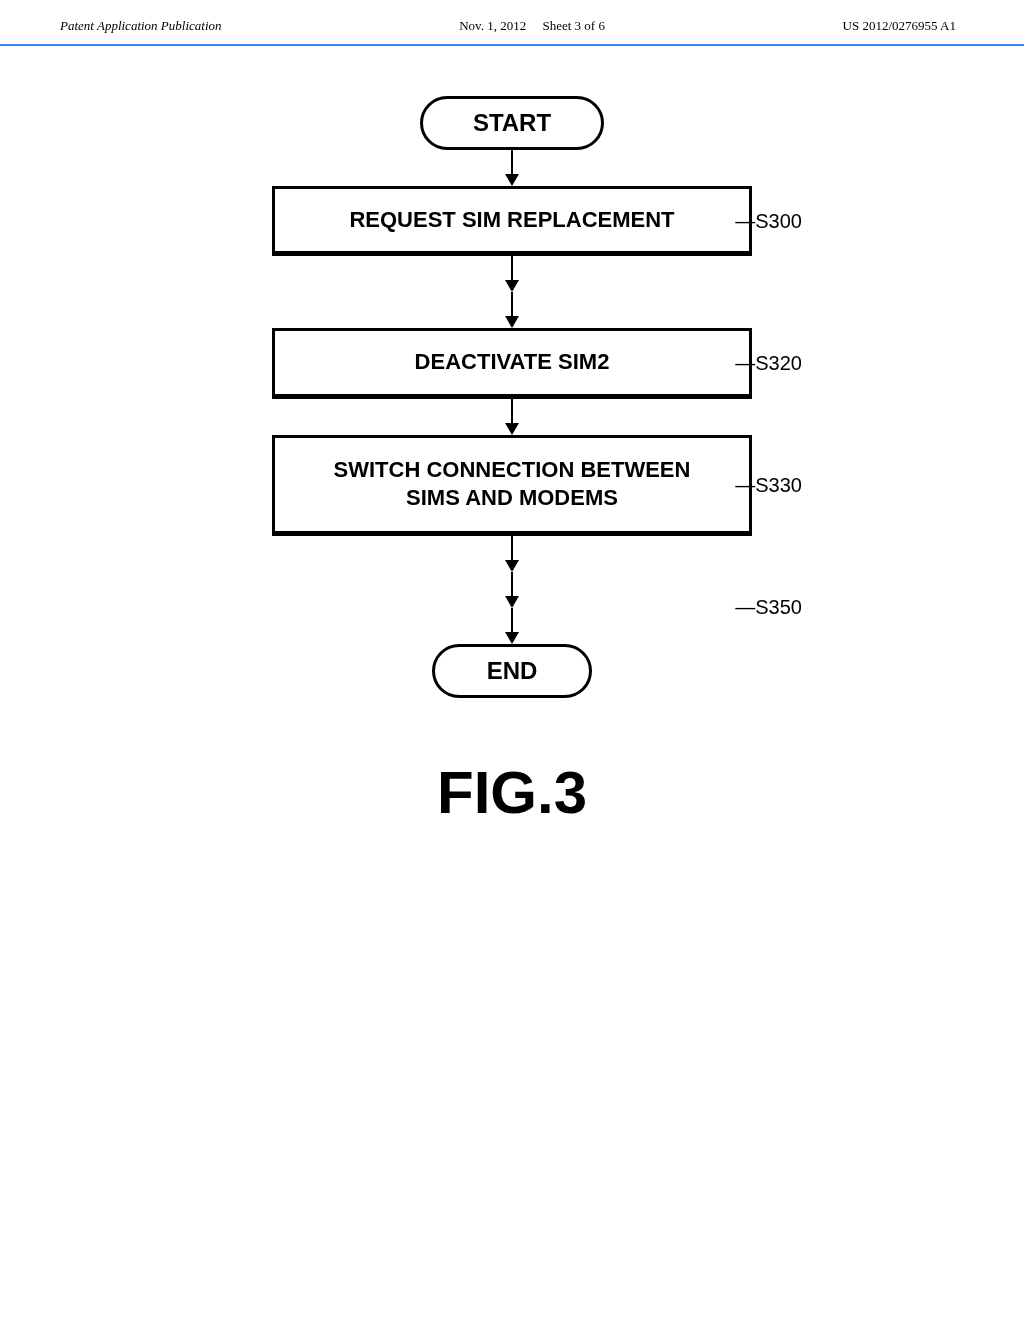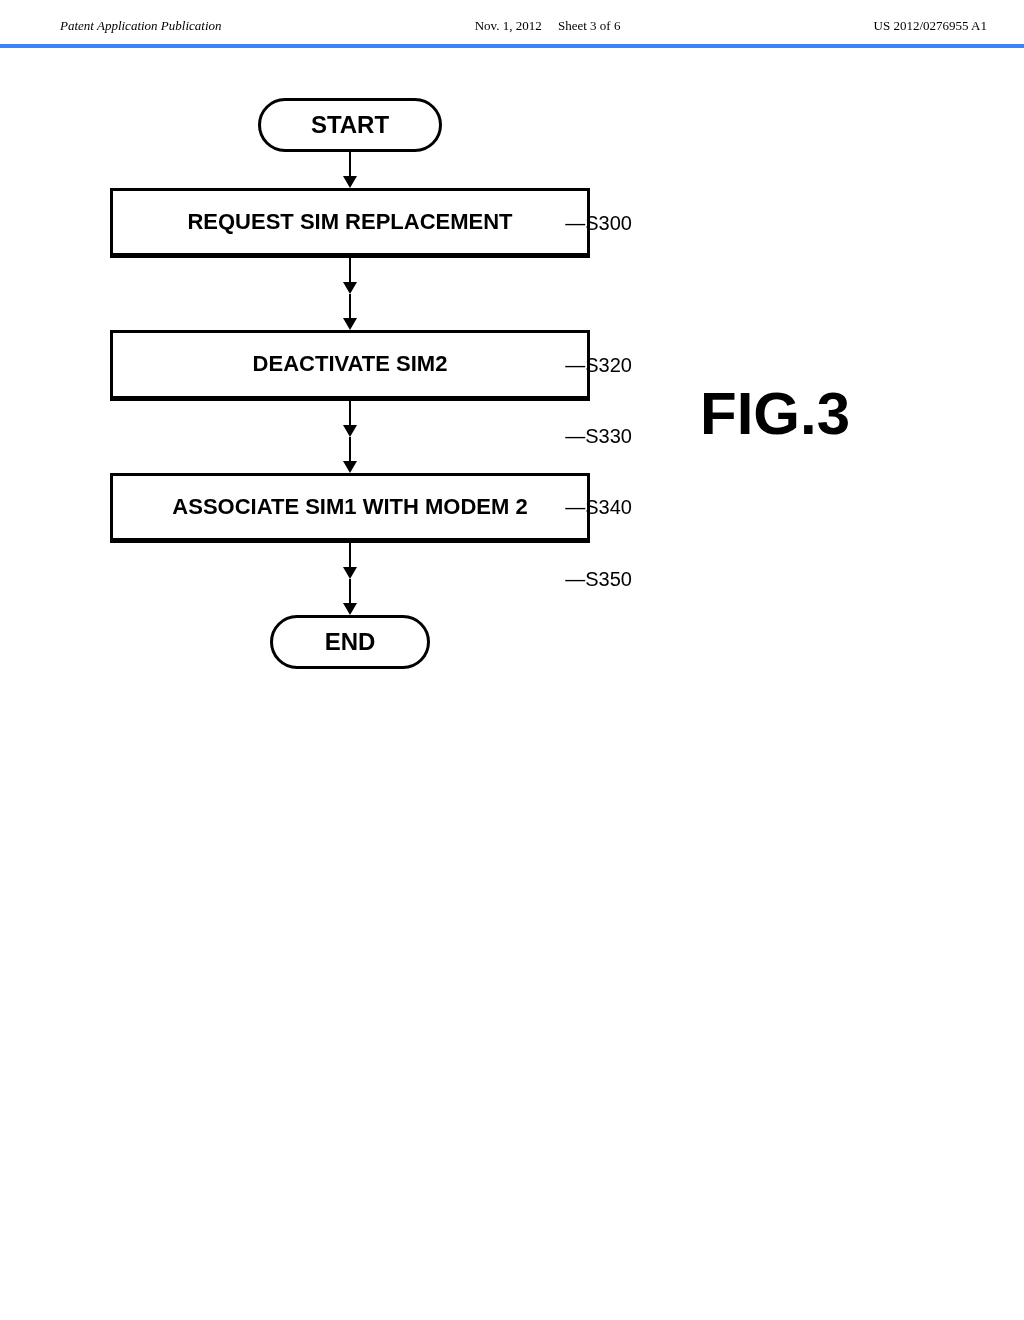--- a/index.html
+++ b/index.html
@@ -10,32 +10,32 @@
       font-family: 'Times New Roman', Times, serif;
       position: relative;
       overflow: hidden;
     }
 
     
     .header {
       display: flex;
       justify-content: space-between;
       align-items: center;
-      padding: 18px 37px 10px 60px;
-      border-bottom: 4px solid #3b82f6;
+      padding: 18px 68px 10px 60px;
+      border-bottom: 2px solid #3b82f6;
       font-size: 13px;
     }
     .header-left { font-style: italic; }
     .header-center { text-align: right; }
     .header-right { text-align: left; }
 
     
     .main {
       display: flex;
-      flex-direction: row;
+      flex-direction: column;
       align-items: center;
       padding-top: 50px;
     }
 
     
     .flowchart {
       display: flex;
       flex-direction: column;
       align-items: center;
       position: relative;
@@ -80,21 +80,21 @@
       justify-content: center;
       line-height: 1.2;
     }
 
     .step-label {
       font-size: 20px;
       font-family: Arial, sans-serif;
       margin-left: 14px;
       white-space: nowrap;
       position: absolute;
-      right: 68px;
+      right: 60px;
     }
 
     .arrow-down-container {
       display: flex;
       flex-direction: column;
       align-items: center;
       height: 36px;
       position: relative;
     }
 
@@ -164,32 +164,29 @@
       <div class="process-box">DEACTIVATE SIM2</div>
       <span class="step-label">—S320</span>
     </div>
 
     <div class="arrow-down-container">
       <div class="arrow-line"></div>
       <div class="arrow-head"></div>
     </div>
 
     <div class="process-row">
+      <div class="process-box" style="line-height:1.3;">SWITCH CONNECTION BETWEEN<br>SIMS AND MODEMS</div>
       <span class="step-label">—S330</span>
     </div>
 
     <div class="arrow-down-container">
       <div class="arrow-line"></div>
       <div class="arrow-head"></div>
     </div>
 
-    <div class="process-row">
-      <div class="process-box">ASSOCIATE SIM1 WITH MODEM 2</div>
-      <span class="step-label">—S340</span>
-    </div>
 
     <div class="arrow-down-container">
       <div class="arrow-line"></div>
       <div class="arrow-head"></div>
     </div>
 
     <div class="process-row">
       <span class="step-label">—S350</span>
     </div>
 

